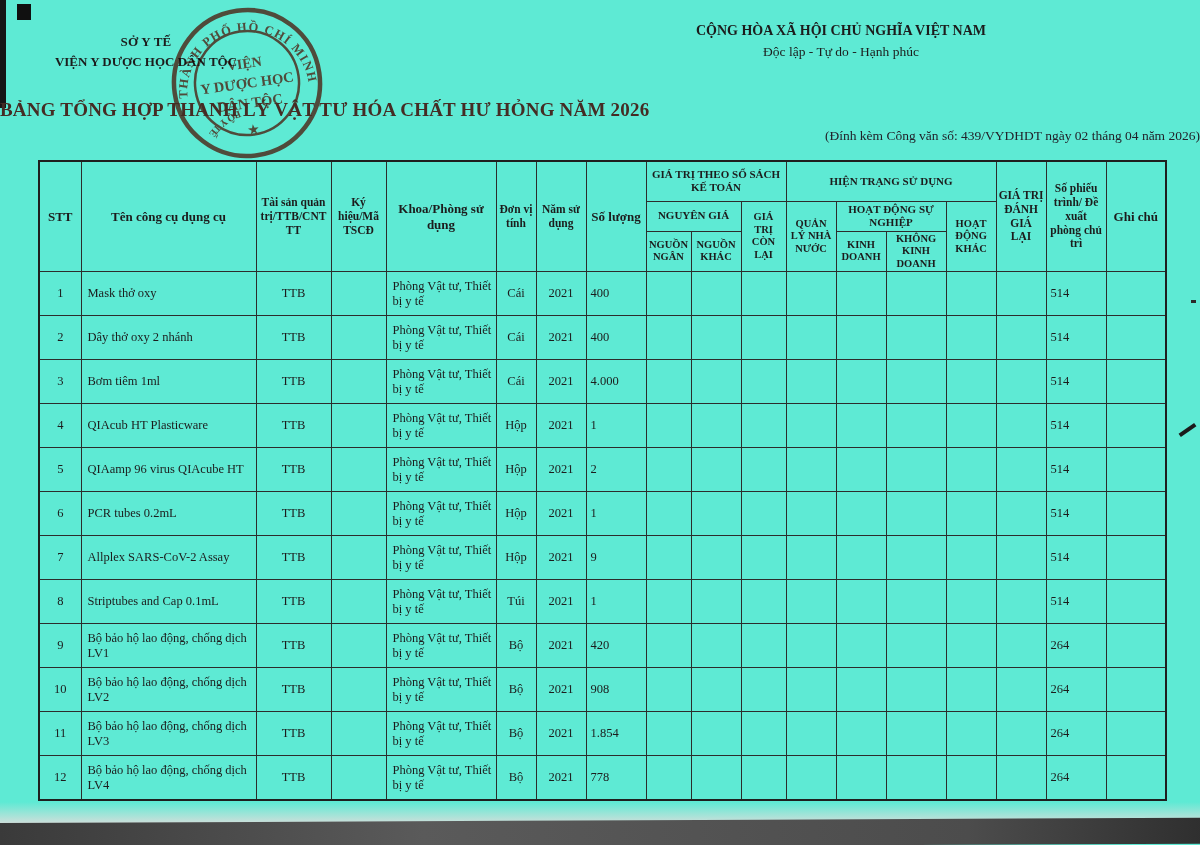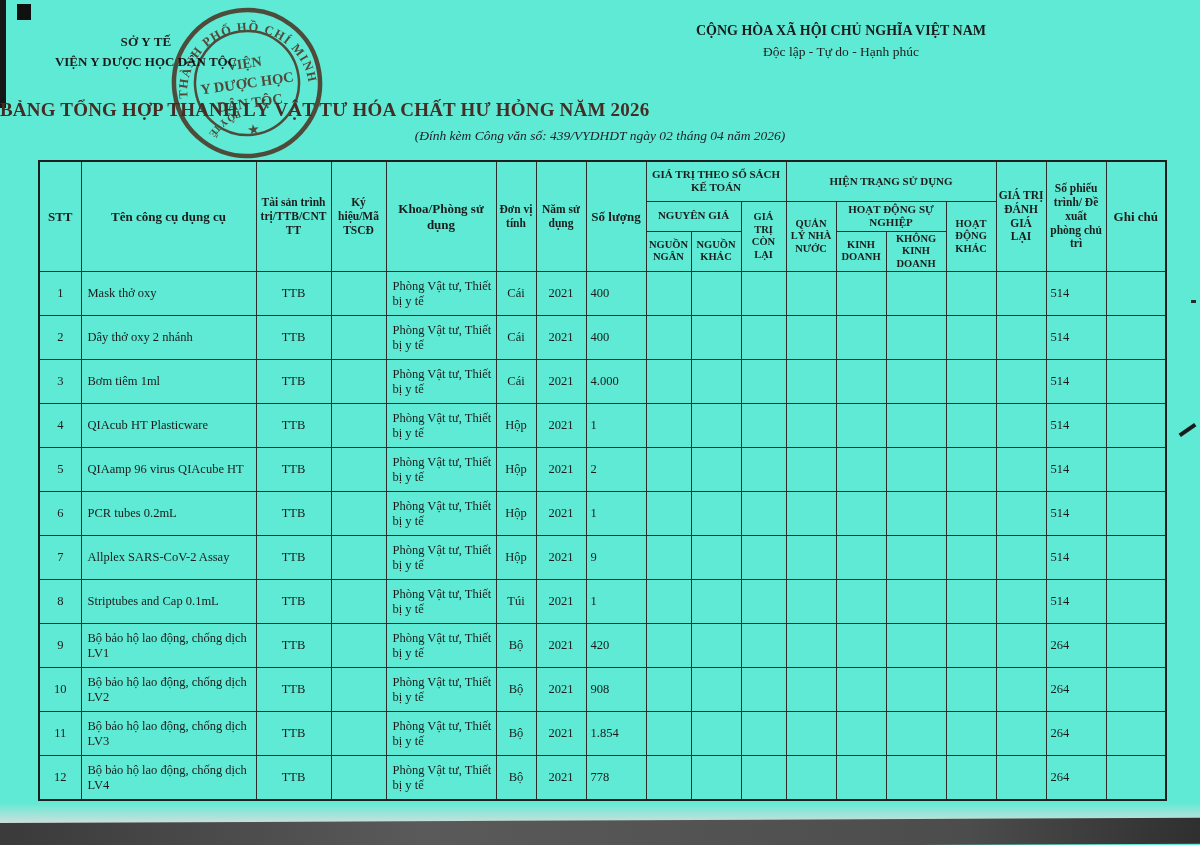--- a/index.html
+++ b/index.html
@@ -20,22 +20,22 @@
   .org-block{position:absolute;left:38px;top:32px;width:216px;text-align:center;
         font-size:13px;line-height:20px;}
   .org-block .l1{font-weight:bold;letter-spacing:.2px;}
   .org-block .l2,.org-block .l3{font-weight:bold;}
   .org-block .l3 span{border-bottom:1.5px solid #222;padding-bottom:2px;}
   .motto-block{position:absolute;left:660px;top:20px;width:362px;text-align:center;line-height:21px;}
   .motto-block .l1{font-weight:bold;font-size:14px;}
   .motto-block .l2{font-weight:normal;font-size:13.5px;}
   .doc-title{position:absolute;left:0;top:99px;width:1200px;text-align:left;
         font-size:19px;font-weight:bold;color:#452c24;letter-spacing:.2px;}
-  .doc-subtitle{position:absolute;left:0;top:128px;width:1200px;text-align:center;
-        font-style:italic;font-size:13.5px;color:#22222a;}
+  .doc-subtitle{position:absolute;left:0;top:128px;width:1200px;text-align:right;
+        font-size:13.5px;color:#22222a;}
   
   .stamp{position:absolute;left:168px;top:4px;width:158px;height:158px;
         transform:rotate(-8deg);opacity:.88;mix-blend-mode:multiply;}
   
   table.doc{position:absolute;left:38px;top:160px;width:1127px;table-layout:fixed;
         border-collapse:collapse;border:2px solid #1f1f1f;}
   .doc th,.doc td{border:1px solid #2c2c2c;vertical-align:middle;overflow-wrap:break-word;}
   .doc th{font-weight:bold;text-align:center;padding:1px 2px;line-height:1.2;}
   .doc thead tr:nth-child(1){height:40px;}
   .doc thead tr:nth-child(2){height:30px;}
@@ -111,21 +111,21 @@
         <col style="width:60px">
         <col style="width:50px">
         <col style="width:50px">
       <col style="width:60px">
         <col style="width:60px">
     </colgroup>
     <thead>
       <tr>
         <th rowspan="3" class="h-lg">STT</th>
         <th rowspan="3" class="h-lg">Tên công cụ dụng cụ</th>
-        <th rowspan="3" class="h-md">Tài sản trình trị/TTB/CNTTT</th>
+        <th rowspan="3" class="h-md">Tài sản quản trị/TTB/CNTTT</th>
         <th rowspan="3" class="h-md">Ký hiệu/Mã TSCĐ</th>
         <th rowspan="3" class="h-lg">Khoa/Phòng sử dụng</th>
         <th rowspan="3" class="h-md">Đơn vị tính</th>
         <th rowspan="3" class="h-md">Năm sử dụng</th>
         <th rowspan="3" class="h-lg">Số lượng</th>
         <th colspan="3" class="h-sm2">GIÁ TRỊ THEO SỔ SÁCH KẾ TOÁN</th>
         <th colspan="4" class="h-sm2">HIỆN TRẠNG SỬ DỤNG</th>
         <th rowspan="3" class="h-md">GIÁ TRỊ ĐÁNH GIÁ LẠI</th>
         <th rowspan="3" class="h-md">Số phiếu trình/ Đề xuất phòng chủ trì</th>
         <th rowspan="3" class="h-lg">Ghi chú</th>

